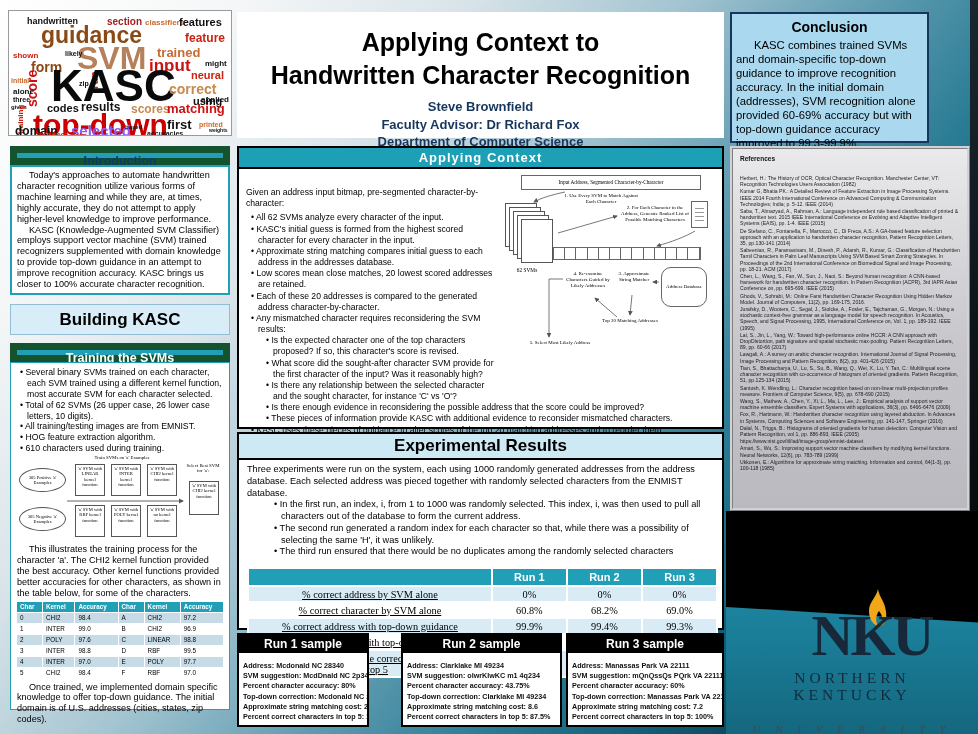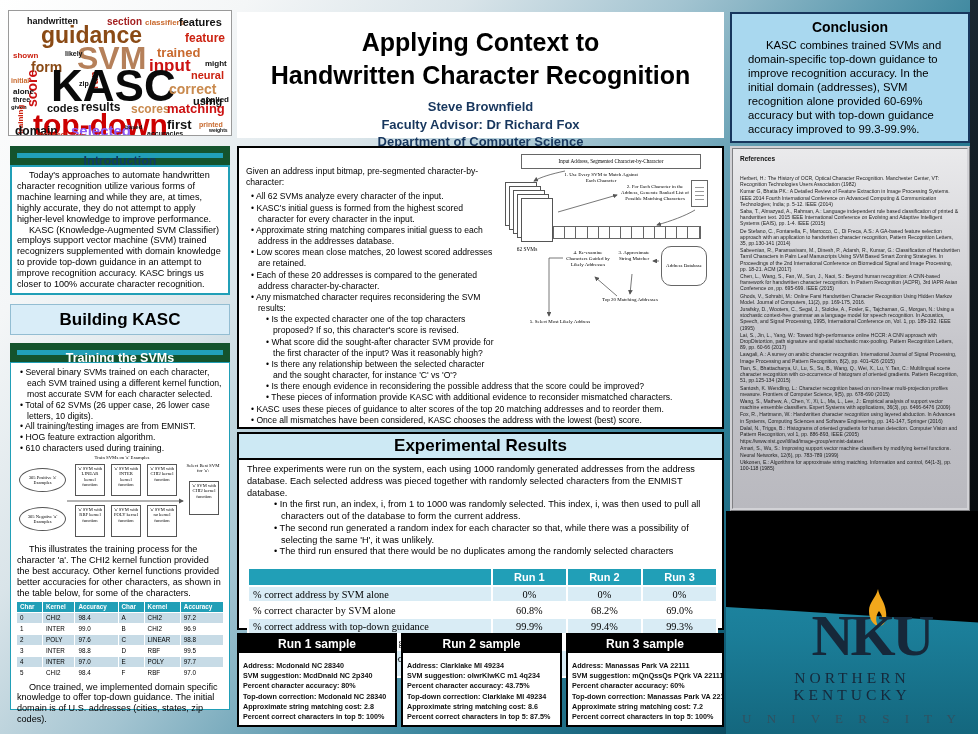--- a/index.html
+++ b/index.html
@@ -14,21 +14,21 @@
   .wordcloud{left:8px;top:10px;width:222px;height:124px;background:#fff;border:1px solid #9a9a9a;overflow:hidden;}
   .wordcloud span{position:absolute;font-weight:bold;white-space:nowrap;line-height:1;}
 
   
   .title-box{left:237px;top:12px;width:487px;height:126px;background:#fff;text-align:center;}
   .title-line{font-size:25px;font-weight:bold;color:#000;line-height:1.3;}
   .byline{font-size:13px;font-weight:bold;color:#17365d;line-height:1.35;}
   .title-box .pad{padding-top:14px;}
 
   
-  .conclusion{left:730px;top:12px;width:240px;height:131px;background:#a9d8ef;border:2px solid #17365d;box-sizing:border-box;padding:5px 16px;}
+  .conclusion{left:730px;top:12px;width:199px;height:131px;background:#a9d8ef;border:2px solid #17365d;box-sizing:border-box;padding:5px 4px;}
   .conclusion h2{margin:0 0 3px 0;font-size:14px;text-align:center;color:#000;}
   .conclusion p{margin:0;font-size:11.3px;line-height:1.24;color:#000;text-indent:18px;}
 
   
   .teal-bar{background:#219fb7;border:7px solid #14532d;font-weight:bold;text-align:center;box-sizing:border-box;}
   .intro-head{left:10px;top:146px;width:220px;height:19px;font-size:12.5px;color:#0d3b66;line-height:17px;}
   .intro-body{left:10px;top:165px;width:220px;height:130px;background:#fff;border:2px solid #219fb7;box-sizing:border-box;padding:3px 5px;}
   .intro-body p{margin:0;font-size:9.1px;line-height:1.2;color:#000;text-indent:12px;}
   .building{left:10px;top:304px;width:220px;height:31px;background:#d9edf8;border:1px solid #93bdd2;box-sizing:border-box;
     font-size:17px;font-weight:bold;color:#000;text-align:center;line-height:29px;}
@@ -77,48 +77,48 @@
   
   .experimental{left:237px;top:432px;width:487px;height:198px;background:#fff;border:2px solid #000;box-sizing:border-box;}
   .exp-title{background:#cde9f4;border-bottom:2px solid #000;color:#000;font-weight:bold;font-size:17px;text-align:center;padding:2px 0;}
   .exp-body{padding:4px 8px;font-size:9.2px;line-height:1.28;color:#000;}
   .eb .it{padding-left:12px;text-indent:-7px;}
   .eb .it::before{content:"•  ";}
   .eb .ind1{margin-left:22px;}
   .rtable{border-collapse:collapse;table-layout:fixed;width:471px;margin:5px 8px 0 8px;font-family:"Liberation Serif",serif;}
   .rtable th{background:#219fb7;color:#fff;font-family:"Liberation Sans",sans-serif;font-size:11px;font-weight:bold;text-align:center;padding:2px;border:2px solid #fff;}
   .rtable td{font-size:10.3px;color:#000;text-align:center;padding:1.5px 4px;border:2px solid #fff;}
-  .rtable td:first-child{text-align:left;}
+  .rtable td:first-child{text-align:center;text-decoration:underline;}
   .rtable col.c0{width:52%;}
   .rtable tbody tr:nth-child(odd){background:#d9ecf5;}
   .rtable tbody tr:nth-child(even){background:#fff;}
 
   
   .runbox{top:633px;height:94px;background:#fff;border:2px solid #000;box-sizing:border-box;}
-  .run1{left:237px;width:160px;} .run2{left:401px;width:161px;} .run3{left:566px;width:158px;}
+  .run1{left:237px;width:132px;} .run2{left:401px;width:161px;} .run3{left:566px;width:158px;}
   .run-title{background:#000;color:#fff;font-weight:bold;font-size:12px;text-align:center;padding:2px 0;}
   .run-lines{padding:8px 0 0 4px;}
   .run-lines .it{font-size:7.2px;font-weight:bold;line-height:1.42;color:#101010;white-space:nowrap;overflow:hidden;}
 
   
   .references{left:730px;top:146px;width:240px;height:365px;box-sizing:border-box;border:3px ridge #d2d2d6;
     background:linear-gradient(180deg,#eaeaec,#c6c6cb 55%,#b9b9bf);padding:6px 7px;}
   .ref-title{font-size:6.5px;font-weight:bold;color:#111;margin-bottom:13px;}
   .ref-list .it{font-size:5.1px;line-height:1.22;color:#1c1c1c;margin-bottom:1px;}
 
   
   .nku-black{left:726px;top:511px;width:252px;height:223px;background:#000;overflow:hidden;}
   .nku-teal{position:absolute;left:0;top:0;width:100%;height:100%;
     clip-path:polygon(0 43%,100% 50%,100% 100%,0 100%);
     background:linear-gradient(180deg,#2191ad 0%,#1b7e99 55%,#14677e 100%);}
   .nku-logo{position:absolute;left:0;top:96px;width:100%;text-align:center;font-family:"Liberation Serif",serif;color:#16283a;}
   .nku-acr{font-size:58px;font-weight:bold;letter-spacing:-3px;line-height:1;padding-left:39px;}
   .nku-l1{font-size:15.5px;letter-spacing:4px;line-height:1.1;margin-top:4px;}
   .nku-l2{font-size:15.5px;letter-spacing:4px;line-height:1.1;}
-  .nku-l3{font-size:13px;letter-spacing:6px;color:#31505f;margin-top:8px;}
+  .nku-l3{font-size:11px;letter-spacing:6px;color:#31505f;margin-top:20px;font-style:italic;}
   .flame{position:absolute;left:138px;top:78px;}
 </style>
 </head>
 <body>
 
 <div class="abs right-strip"></div>
 
 <div class="abs wordcloud">
     <span style="left: 18px; top: 6px; font-size: 9px; color: rgb(17, 17, 17);">handwritten</span>
     <span style="left: 98px; top: 6px; font-size: 10px; color: rgb(163, 31, 31);">section</span>
@@ -280,20 +280,21 @@
           <td>RBF</td>
           <td>97.0</td>
         </tr>
       </tbody>
   </table>
 
   <div class="caption">Once trained, we implemented domain specific knowledge to offer top-down guidance. The initial domain is of  U.S. addresses (cities, states, zip codes).</div>
 </div>
 
 <div class="abs applying">
+  <div class="app-title">Applying  Context</div>
   <div class="app-body">
 
     <div class="adiag">
       <svg class="arrows" width="212" height="208">
         <defs>
             <marker id="ah1" markerWidth="6" markerHeight="6" refX="5" refY="3" orient="auto">
               <path d="M0,0 L6,3 L0,6 Z" fill="#555"></path>
             </marker>
           </defs>
         <path d="M62,17 C48,20 38,23 31,27" stroke="#555" stroke-width="0.8" fill="none" marker-end="url(#ah1)"></path>

